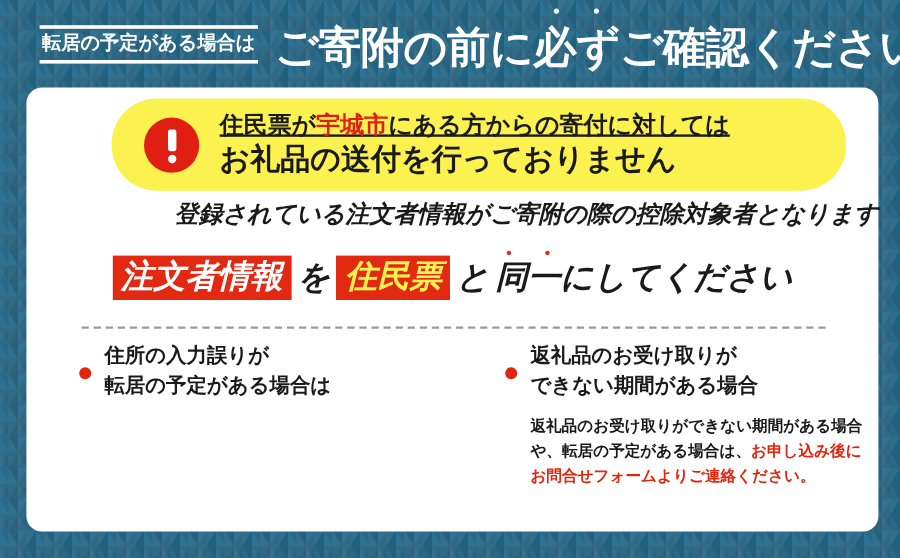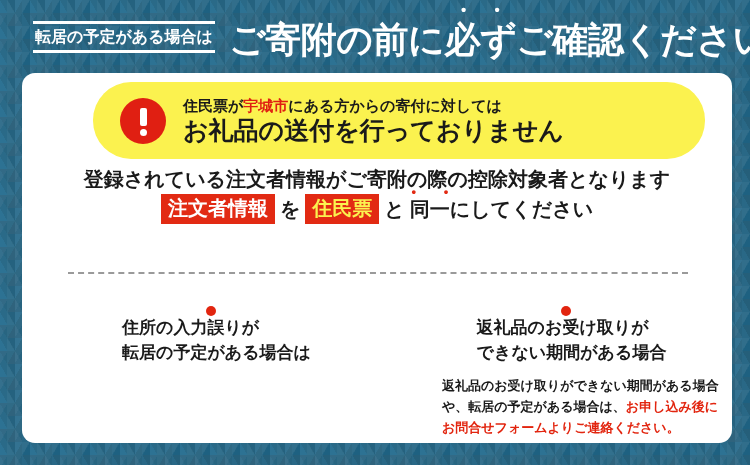--- a/index.html
+++ b/index.html
@@ -110,40 +110,41 @@
   }
   #alert-icon .bang-dot{
     position:absolute;
     width:7px; height:7px;
     background:#ffffff;
     border-radius:50%;
     top:31px;
   }
   #alert-text{ margin-left:17px; line-height:1.15; }
   #alert-line1{
-    font-size:15px; font-weight:bold; color:#1a1a1a; white-space:nowrap;
+    font-size:20px; font-weight:bold; color:#1a1a1a; white-space:nowrap;text-decoration:underline;
   }
   #alert-line1 .hl{ color:#e01f12; }
   #alert-line2{
     font-size:25px; font-weight:bold; color:#1a1a1a; white-space:nowrap;
     margin-top:2px;
   }
 
   
   #notice{
     position:absolute; left:0; top:96px; width:710px;
-    text-align:center;
+    text-align:right;
+    font-style:italic;
   }
   #notice-line1{
     font-size:20px; font-weight:bold; color:#1a1a1a;
     white-space:nowrap; line-height:1;
   }
   #notice-line2{
-    margin-top:5px;
-    font-size:20px; font-weight:bold; color:#1a1a1a;
+    margin-top:24px;
+    font-size:27px; font-weight:bold; color:#1a1a1a;
     white-space:nowrap; line-height:1;
     display:flex; align-items:center; justify-content:center;
   }
   .chip{
     background:#e22a13;
     padding:4px 7px 6px 7px;
     line-height:1;
     display:inline-block;
   }
   .chip-white{ color:#ffffff; }
@@ -168,21 +169,21 @@
     border-top:2px dashed #9a9a9a;
   }
 
   
   #columns{
     position:absolute; left:0; top:212px; width:710px;
     display:flex;
   }
   .col{ width:355px; padding-left:44px; padding-right:10px; }
   .col-head{
-    display:flex; align-items:center;flex-direction:column;
+    display:flex; align-items:flex-start;
   }
   .bullet{
     width:10px; height:10px; min-width:10px;
     border-radius:50%;
     background:#e2250f;
     margin-top:21px; margin-right:11px;
   }
   .col-head-text{
     font-size:17px; font-weight:bold; color:#1a1a1a;
     line-height:1.45;

